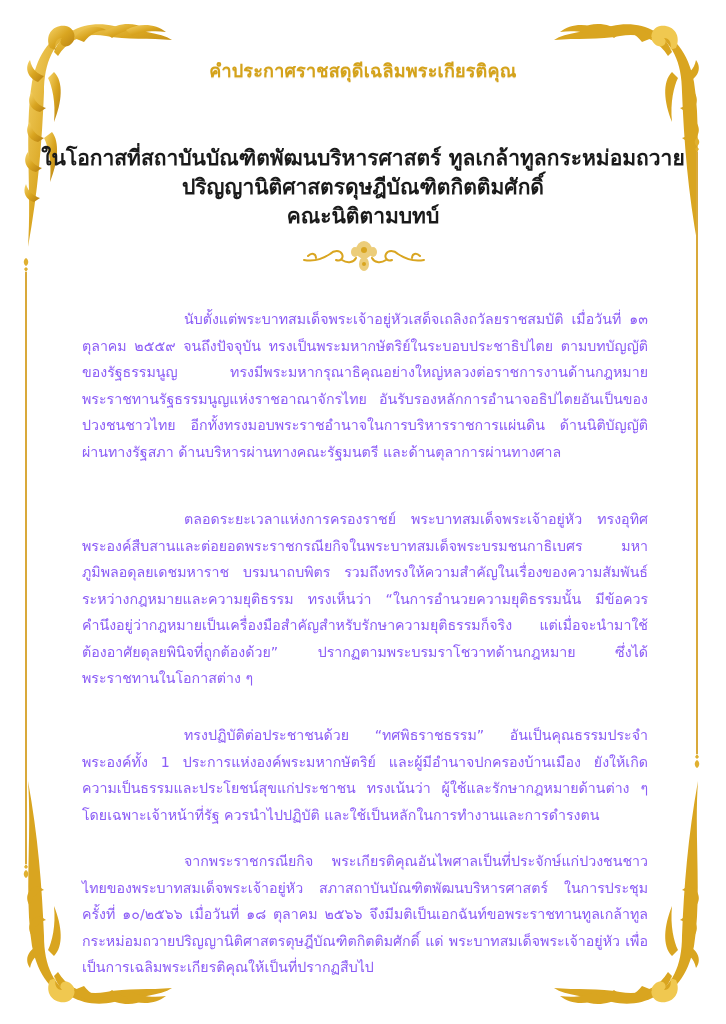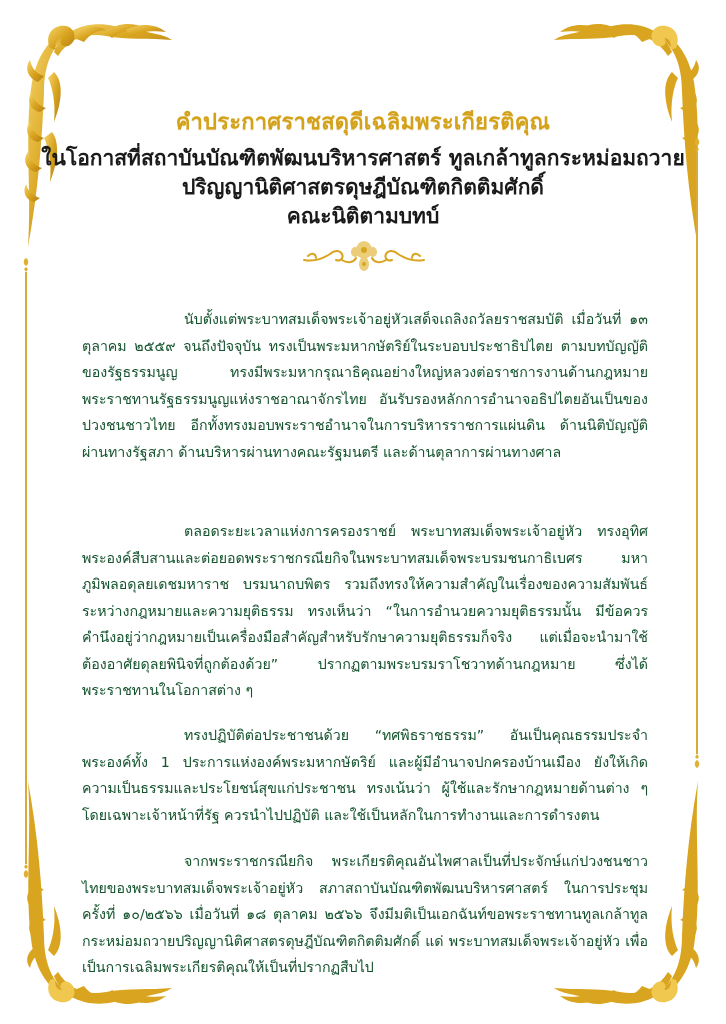--- a/index.html
+++ b/index.html
@@ -67,24 +67,23 @@
     .center-ornament svg { width: 100%; height: 100%; display: block; }
 
     
     .title-gold {
       position: absolute;
       left: 0;
       width: 726px;
       text-align: center;
       color: #d4a21a;
       font-weight: bold;
-      font-size: 22px;
+      font-size: 18px;
       letter-spacing: 0.2px;
       text-shadow: 0 1px 0 #b8860b33;
-      margin-top: 48px;
     }
     .title-gold.l1 { top: 56px; }
     .title-gold.l2 { top: 92px; }
 
     .subtitle {
       position: absolute;
       left: 0;
       width: 726px;
       text-align: center;
       color: #1a1a1a;
@@ -95,26 +94,26 @@
     .subtitle.l2 { top: 170px; font-family: Liberation Mono, monospace; }
     .subtitle.l3 { top: 199px; }
 
     
     .body-text {
       position: absolute;
       left: 82px;
       width: 566px;
       font-size: 14.2px;
       line-height: 26.5px;
-      color: #14532d;
+      color: #8b5cf6;
       text-align: justify;
       text-indent: 102px;
     }
     .para-1 { top: 292px; }
-    .para-2 { top: 504px; }
+    .para-2 { top: 492px; }
     .para-3 { top: 708px; }
     .para-4 { top: 834px; }
   </style>
 </head>
 <body>
 
 <div class="page">
 
   <div class="corner corner-tl">
     <svg viewBox="0 0 170 240" xmlns="http://www.w3.org/2000/svg">

